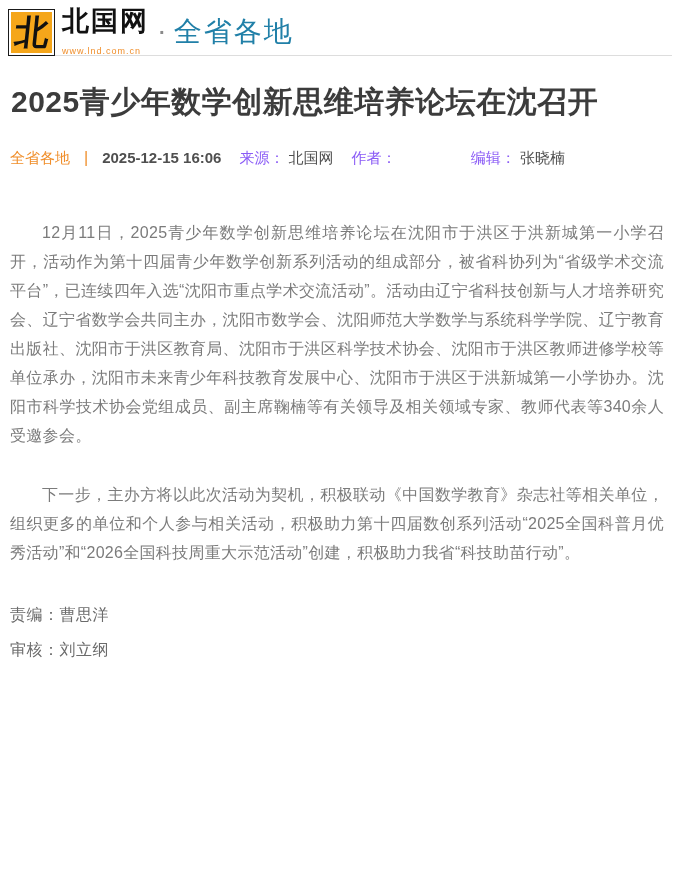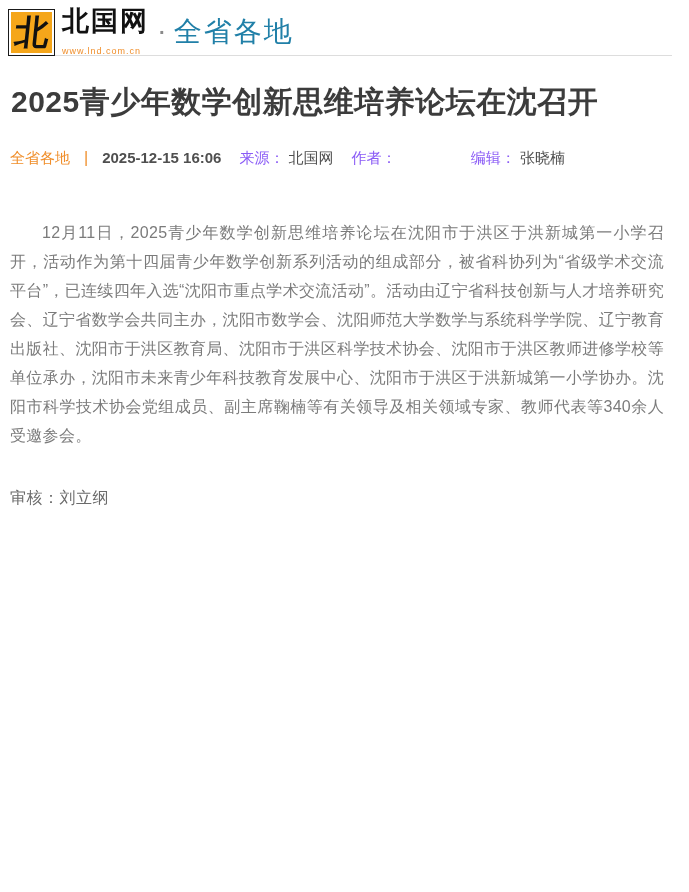--- a/index.html
+++ b/index.html
@@ -157,20 +157,22 @@
         <span class="meta-value meta-author"></span>
       </span>
       <span class="meta-item">
         <span class="meta-label">编辑：</span>
         <span class="meta-value">张晓楠</span>
       </span>
     </div>
 
     <div class="article-body">
       <p>12月11日，2025青少年数学创新思维培养论坛在沈阳市于洪区于洪新城第一小学召开，活动作为第十四届青少年数学创新系列活动的组成部分，被省科协列为“省级学术交流平台”，已连续四年入选“沈阳市重点学术交流活动”。活动由辽宁省科技创新与人才培养研究会、辽宁省数学会共同主办，沈阳市数学会、沈阳师范大学数学与系统科学学院、辽宁教育出版社、沈阳市于洪区教育局、沈阳市于洪区科学技术协会、沈阳市于洪区教师进修学校等单位承办，沈阳市未来青少年科技教育发展中心、沈阳市于洪区于洪新城第一小学协办。沈阳市科学技术协会党组成员、副主席鞠楠等有关领导及相关领域专家、教师代表等340余人受邀参会。</p>
+      <p>下一步，主办方将以此次活动为契机，积极联动《中国数学教育》杂志社等相关单位，组织更多的单位和个人参与相关活动，积极助力第十四届数创系列活动“2025全国科普月优秀活动”和“2026全国科技周重大示范活动”创建，积极助力我省“科技助苗行动”。</p>
     </div>
 
     <div class="article-footer">
+      <div class="footer-line">责编：曹思洋</div>
       <div class="footer-line">审核：刘立纲</div>
     </div>
   </div>
 
 </div>
 
 </body></html>

